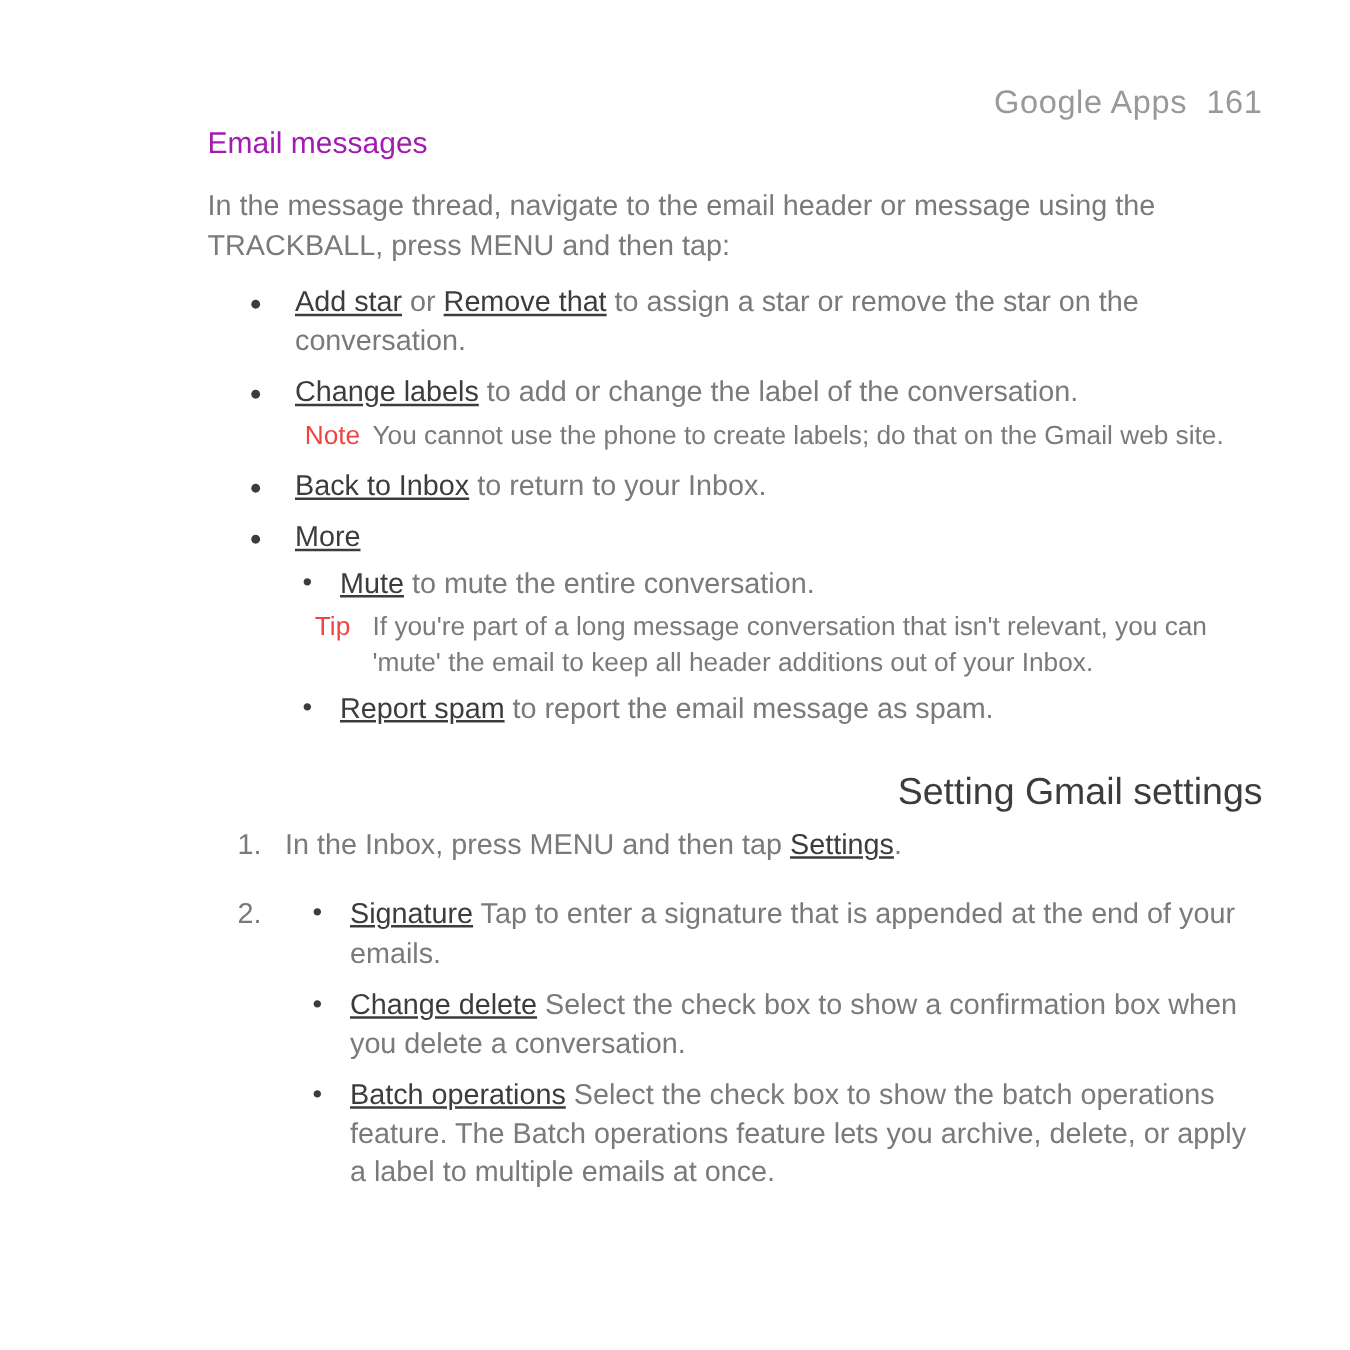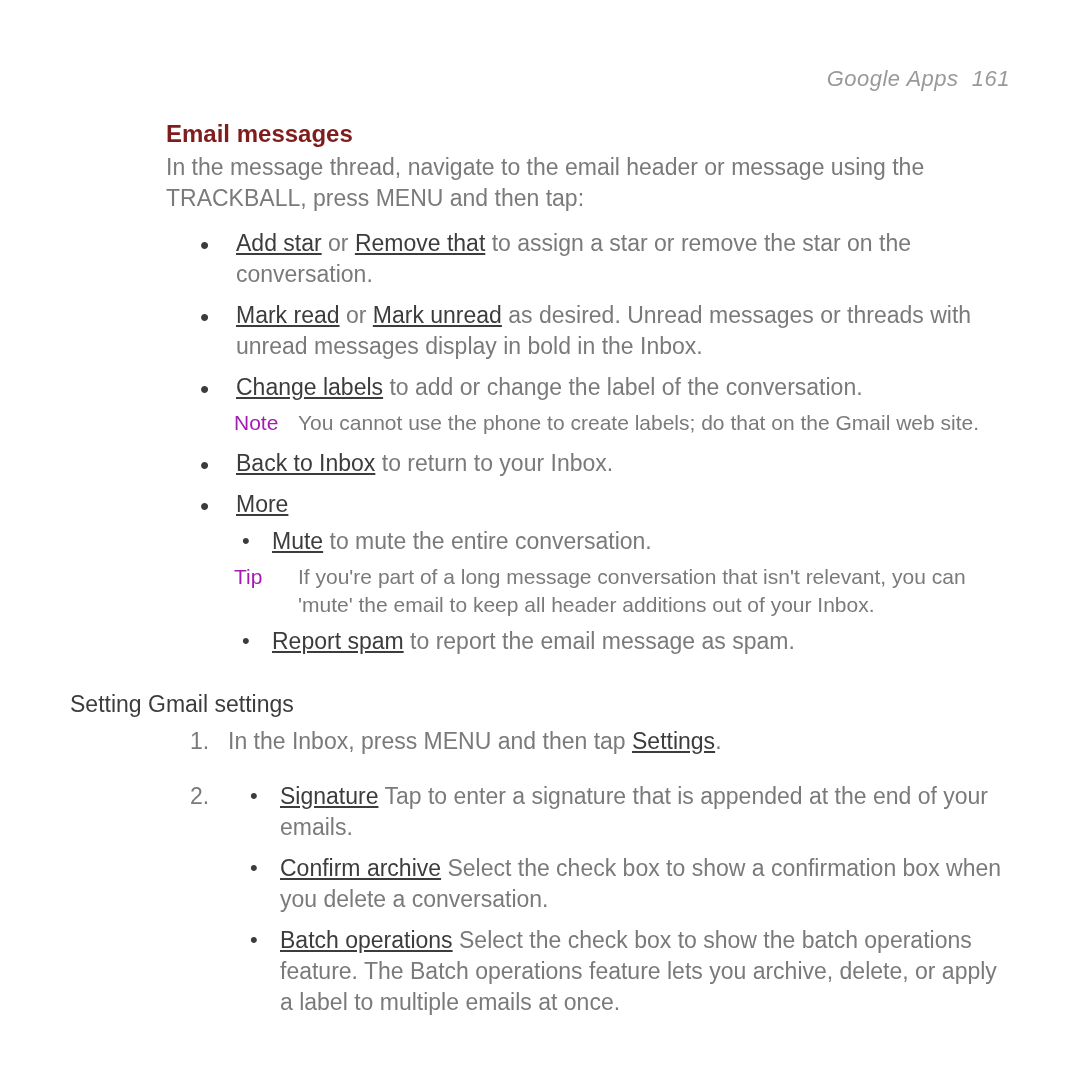--- a/index.html
+++ b/index.html
@@ -9,32 +9,30 @@
       background: #fff;
       font-family: "Helvetica Neue", Arial, sans-serif;
       color: #7a7a7a;
       font-weight: 300;
       padding: 64px 70px 40px 70px;
       font-size: 23px;
       line-height: 1.35;
     }
     .page-header {
       text-align: right;
-      font-size: 22px;
+      font-size: 26px;
       color: #999;
-      margin-bottom: 24px;
       letter-spacing: 0.5px;
-      font-style: italic;
     }
     .subheading {
-      color: #7f1d1d;
+      color: #a21caf;
       font-size: 24px;
-      font-weight: 700;
+      font-weight: 400;
       margin-left: 96px;
-      margin-bottom: 2px;
+      margin-bottom: 18px;
     }
     .intro {
       margin-left: 96px;
       margin-bottom: 14px;
     }
     ul.bullets {
       list-style: none;
       margin-left: 130px;
     }
     ul.bullets > li {
@@ -73,34 +71,36 @@
       font-weight: 400;
       text-decoration: underline;
     }
     .note-row, .tip-row {
       display: flex;
       margin-top: 6px;
       margin-left: -2px;
       font-size: 21px;
     }
     .note-label, .tip-label {
-      color: #a21caf;
+      color: #ef4444;
       font-weight: 400;
       min-width: 64px;
       flex-shrink: 0;
+      text-align: center;
     }
     .note-body, .tip-body {
       flex: 1;
     }
     .section-title {
       color: #3c3c3c;
-      font-size: 23px;
+      font-size: 30px;
       font-weight: 400;
       margin-top: 32px;
       margin-bottom: 6px;
+      text-align: right;
     }
     ol.steps {
       list-style: none;
       counter-reset: step;
       margin-left: 120px;
     }
     ol.steps > li {
       counter-increment: step;
       position: relative;
       padding-left: 38px;
@@ -129,23 +129,20 @@
 </div>
 
 <div class="subheading">Email messages</div>
 <div class="intro">In the message thread, navigate to the email header or message using the TRACKBALL, press MENU and then tap:</div>
 
 <ul class="bullets">
   <li>
     <span class="em">Add star</span><span> or </span><span class="em">Remove that</span><span> to assign a star or remove the star on the conversation.</span>
   </li>
   <li>
-    <span class="em">Mark read</span><span> or </span><span class="em">Mark unread</span><span> as desired. Unread messages or threads with unread messages display in bold in the Inbox.</span>
-  </li>
-  <li>
     <span class="em">Change labels</span><span> to add or change the label of the conversation.</span>
     <div class="note-row">
       <div class="note-label">Note</div>
       <div class="note-body">You cannot use the phone to create labels; do that on the Gmail web site.</div>
     </div>
   </li>
   <li>
     <span class="em">Back to Inbox</span><span> to return to your Inbox.</span>
   </li>
   <li>
@@ -172,20 +169,20 @@
 <ol class="steps">
   <li>
     <span>In the Inbox, press MENU and then tap </span><span class="em">Settings</span><span>.</span>
   </li>
   <li>
     <ul class="sub-bullets">
       <li>
         <span class="em">Signature</span><span> Tap to enter a signature that is appended at the end of your emails.</span>
       </li>
       <li>
-        <span class="em">Confirm archive</span><span> Select the check box to show a confirmation box when you delete a conversation.</span>
+        <span class="em">Change delete</span><span> Select the check box to show a confirmation box when you delete a conversation.</span>
       </li>
       <li>
         <span class="em">Batch operations</span><span> Select the check box to show the batch operations feature. The Batch operations feature lets you archive, delete, or apply a label to multiple emails at once.</span>
       </li>
     </ul>
   </li>
 </ol>
 
 </body></html>

